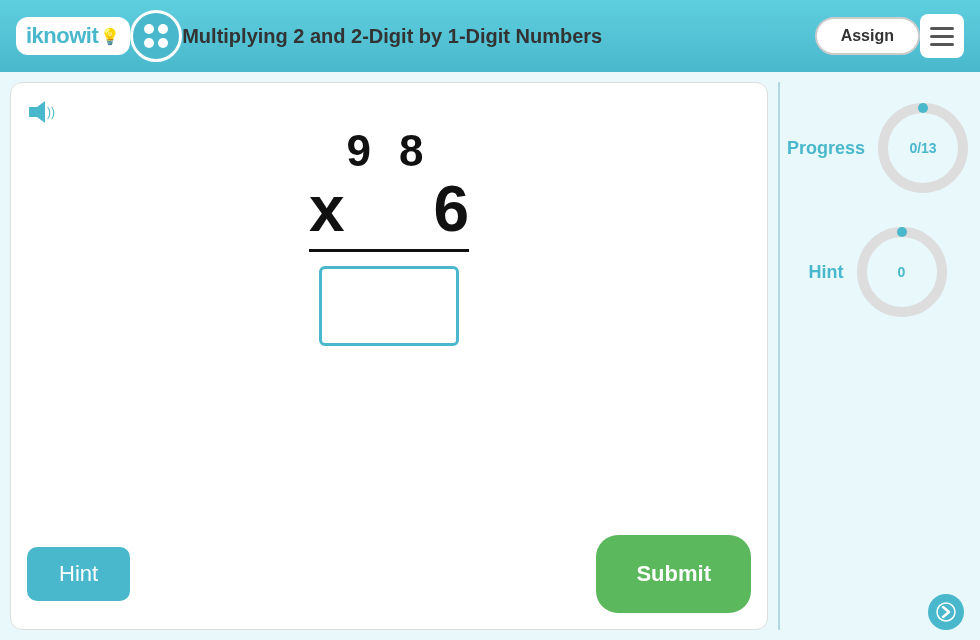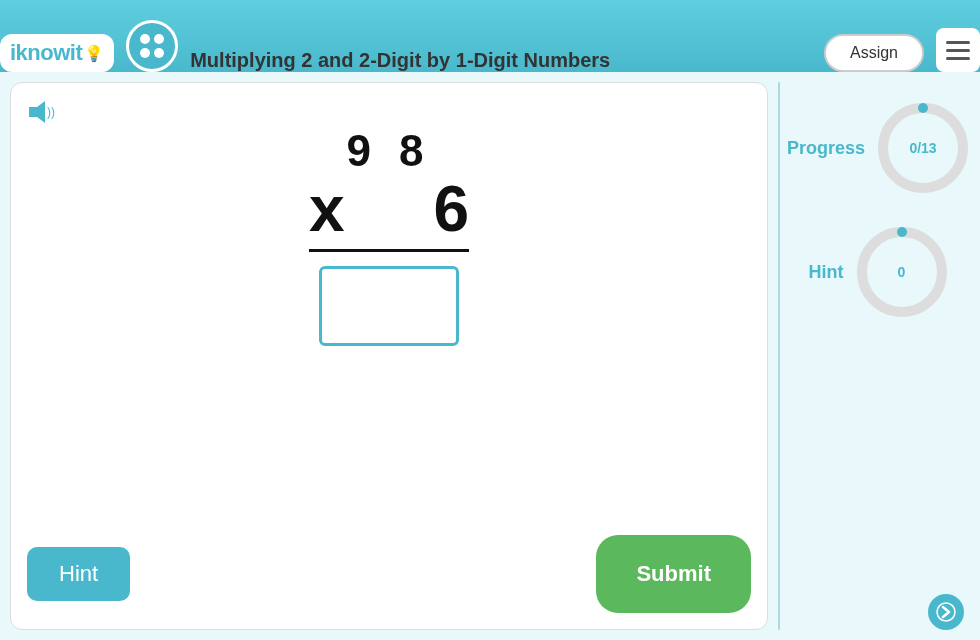--- a/index.html
+++ b/index.html
@@ -10,23 +10,22 @@
       font-family: Arial, sans-serif;
       background: #4fc3d4;
     }
 
     
     .header {
       width: 100%;
       height: 72px;
       background: linear-gradient(to bottom, #5ecfdf, #4ab8cc);
       display: flex;
-      align-items: flex-end;
-      padding: 0 0;
-      gap: 12px;
+      align-items: center;
+      padding: 0 16px;
     }
 
     .logo-box {
       background: white;
       border-radius: 12px;
       padding: 6px 10px;
       display: flex;
       align-items: center;
       justify-content: center;
       min-width: 110px;
@@ -76,21 +75,21 @@
       font-weight: 600;
       color: #333;
     }
 
     .assign-btn {
       background: white;
       border: 2px solid #ccc;
       border-radius: 22px;
       padding: 8px 24px;
       font-size: 16px;
-      font-weight: normal;
+      font-weight: bold;
       color: #333;
       cursor: pointer;
     }
 
     .hamburger-btn {
       background: white;
       border: none;
       border-radius: 8px;
       width: 44px;
       height: 44px;

